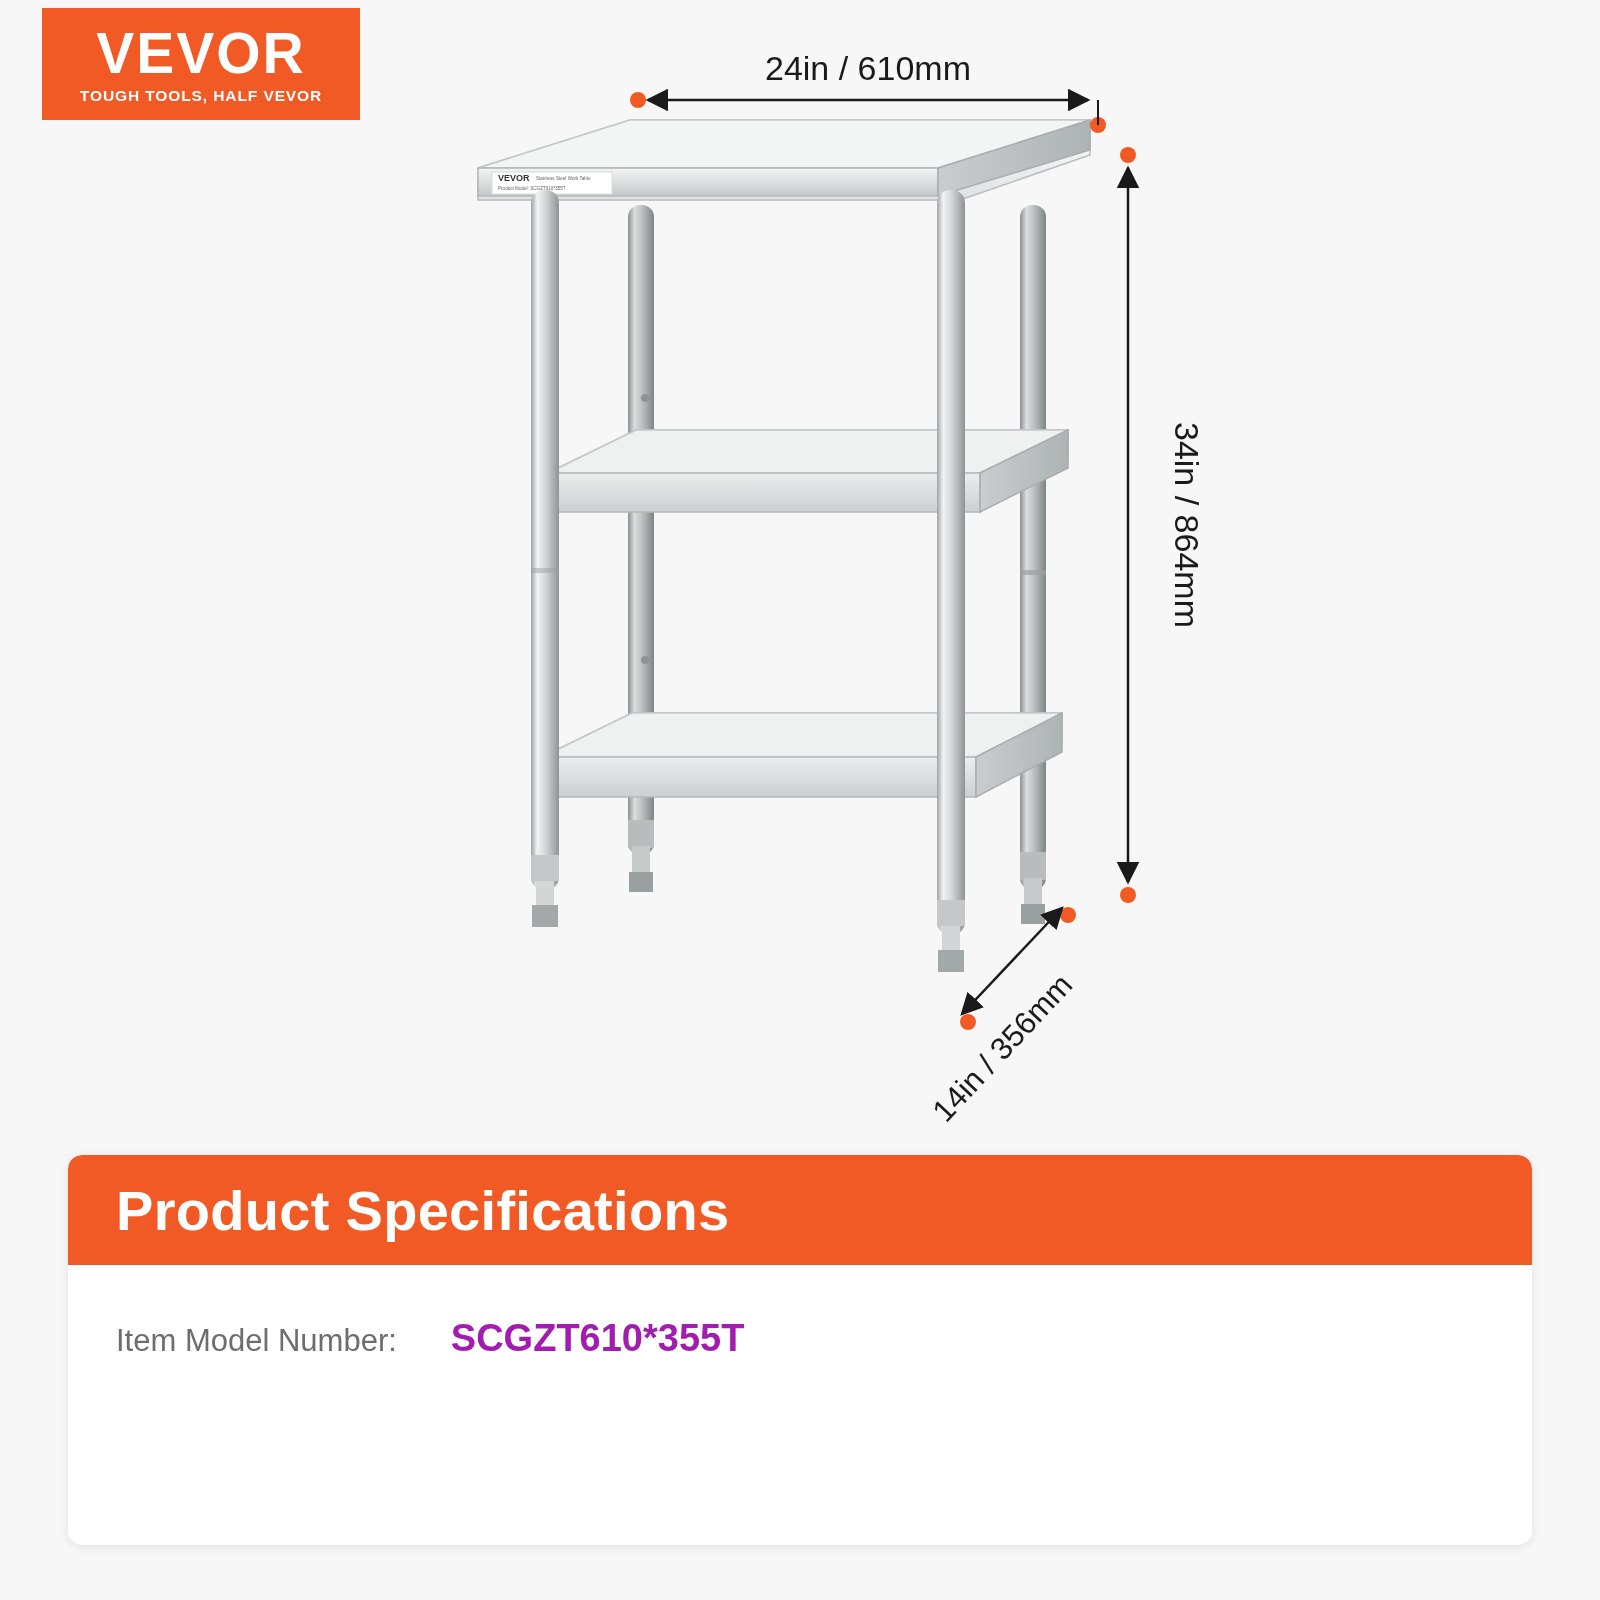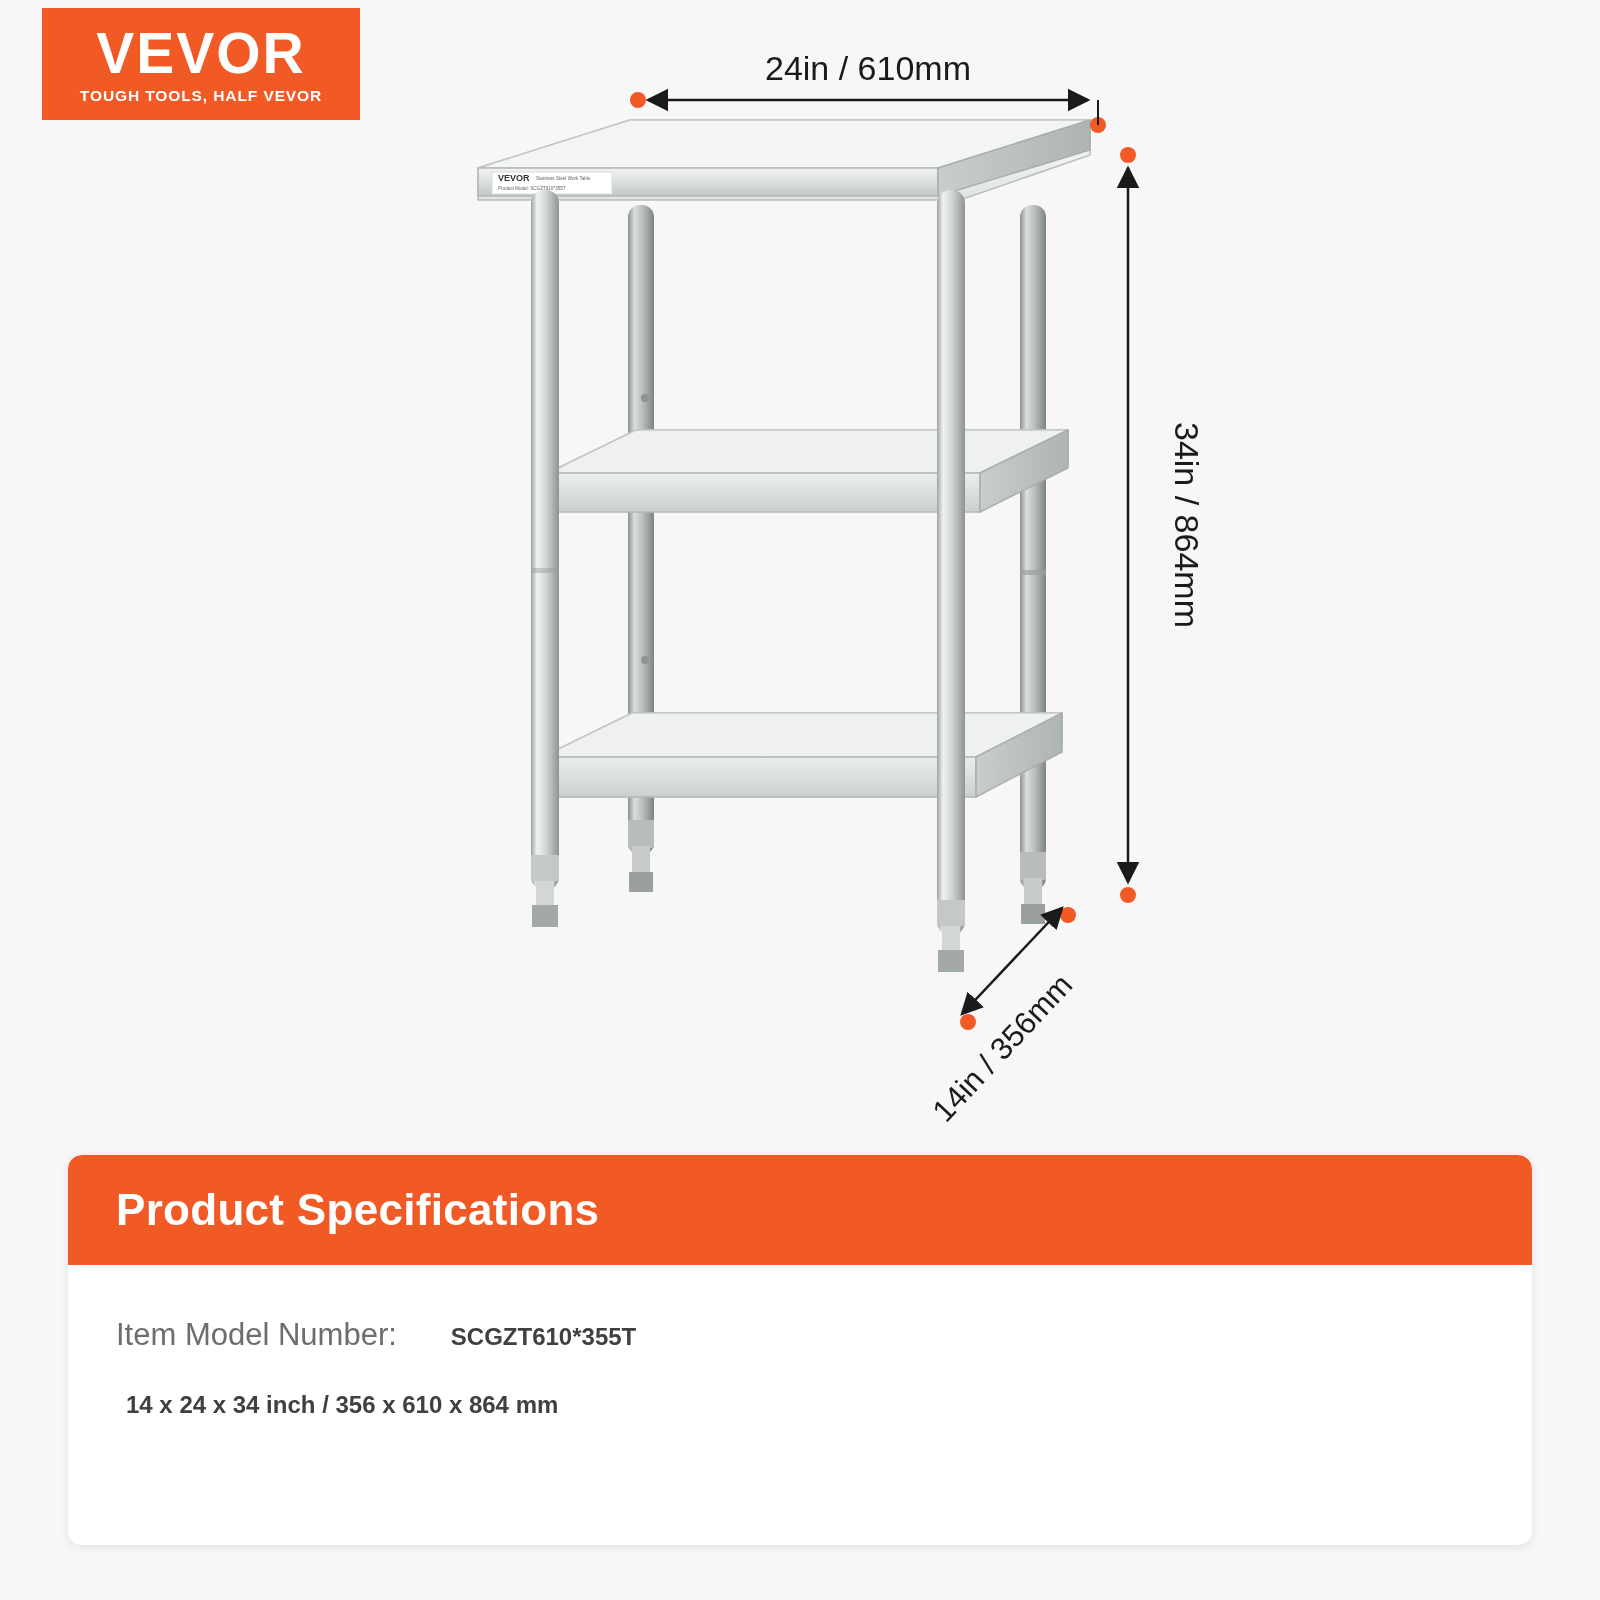--- a/index.html
+++ b/index.html
@@ -87,43 +87,43 @@
     height: 110px;
     border-top-left-radius: 14px;
     border-top-right-radius: 14px;
     display: flex;
     align-items: center;
     padding-left: 48px;
     box-sizing: border-box;
   }
   .spec-header-title {
     color: #ffffff;
-    font-size: 44px;
+    font-size: 56px;
     font-weight: bold;
     letter-spacing: 0.3px;
   }
   .spec-body {
     padding: 52px 48px 0 48px;
     box-sizing: border-box;
   }
   .spec-row {
     display: flex;
     align-items: baseline;
     margin-bottom: 38px;
     font-size: 31px;
     gap: 44px;
   }
   .spec-key {
     color: #6d6d6d;
     font-size: 31px;
     white-space: pre;
   }
   .spec-val {
-    color: #404040;
-    font-size: 24px;
+    color: #a21caf;
+    font-size: 38px;
     font-weight: bold;
     margin-left: 10px;
   }
 </style>
 </head>
 <body>
 
 <div class="brand-logo">
   <div class="brand-name">VEVOR</div>
   <div class="brand-tagline">TOUGH TOOLS, HALF VEVOR</div>
@@ -262,16 +262,15 @@
 <div class="spec-card">
   <div class="spec-header">
     <span class="spec-header-title">Product Specifications</span>
   </div>
   <div class="spec-body">
     <div class="spec-row">
       <span class="spec-key">Item Model Number:</span>
       <span class="spec-val">SCGZT610*355T</span>
     </div>
     <div class="spec-row">
-      <span class="spec-val">14 x 24 x 34 inch / 356 x 610 x 864 mm</span>
     </div>
   </div>
 </div>
 
 </body></html>

